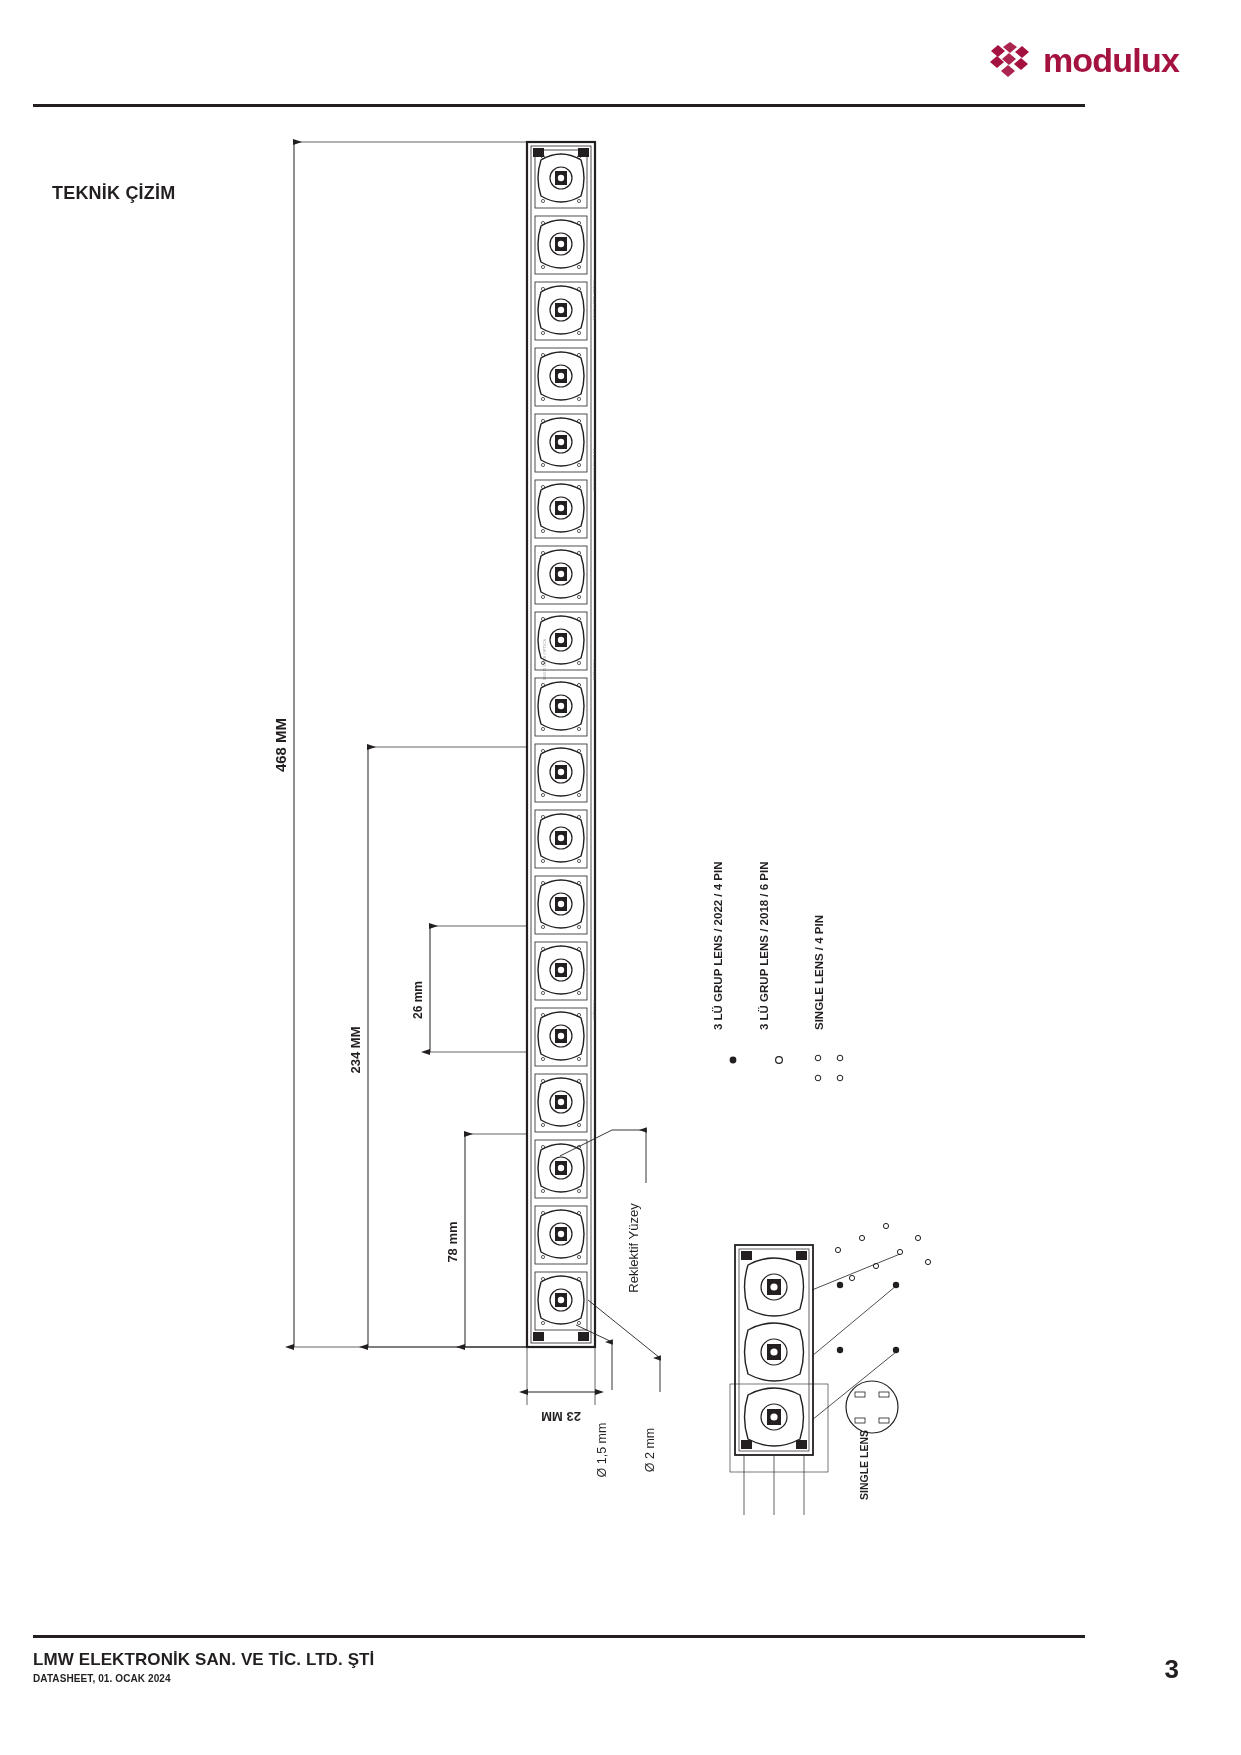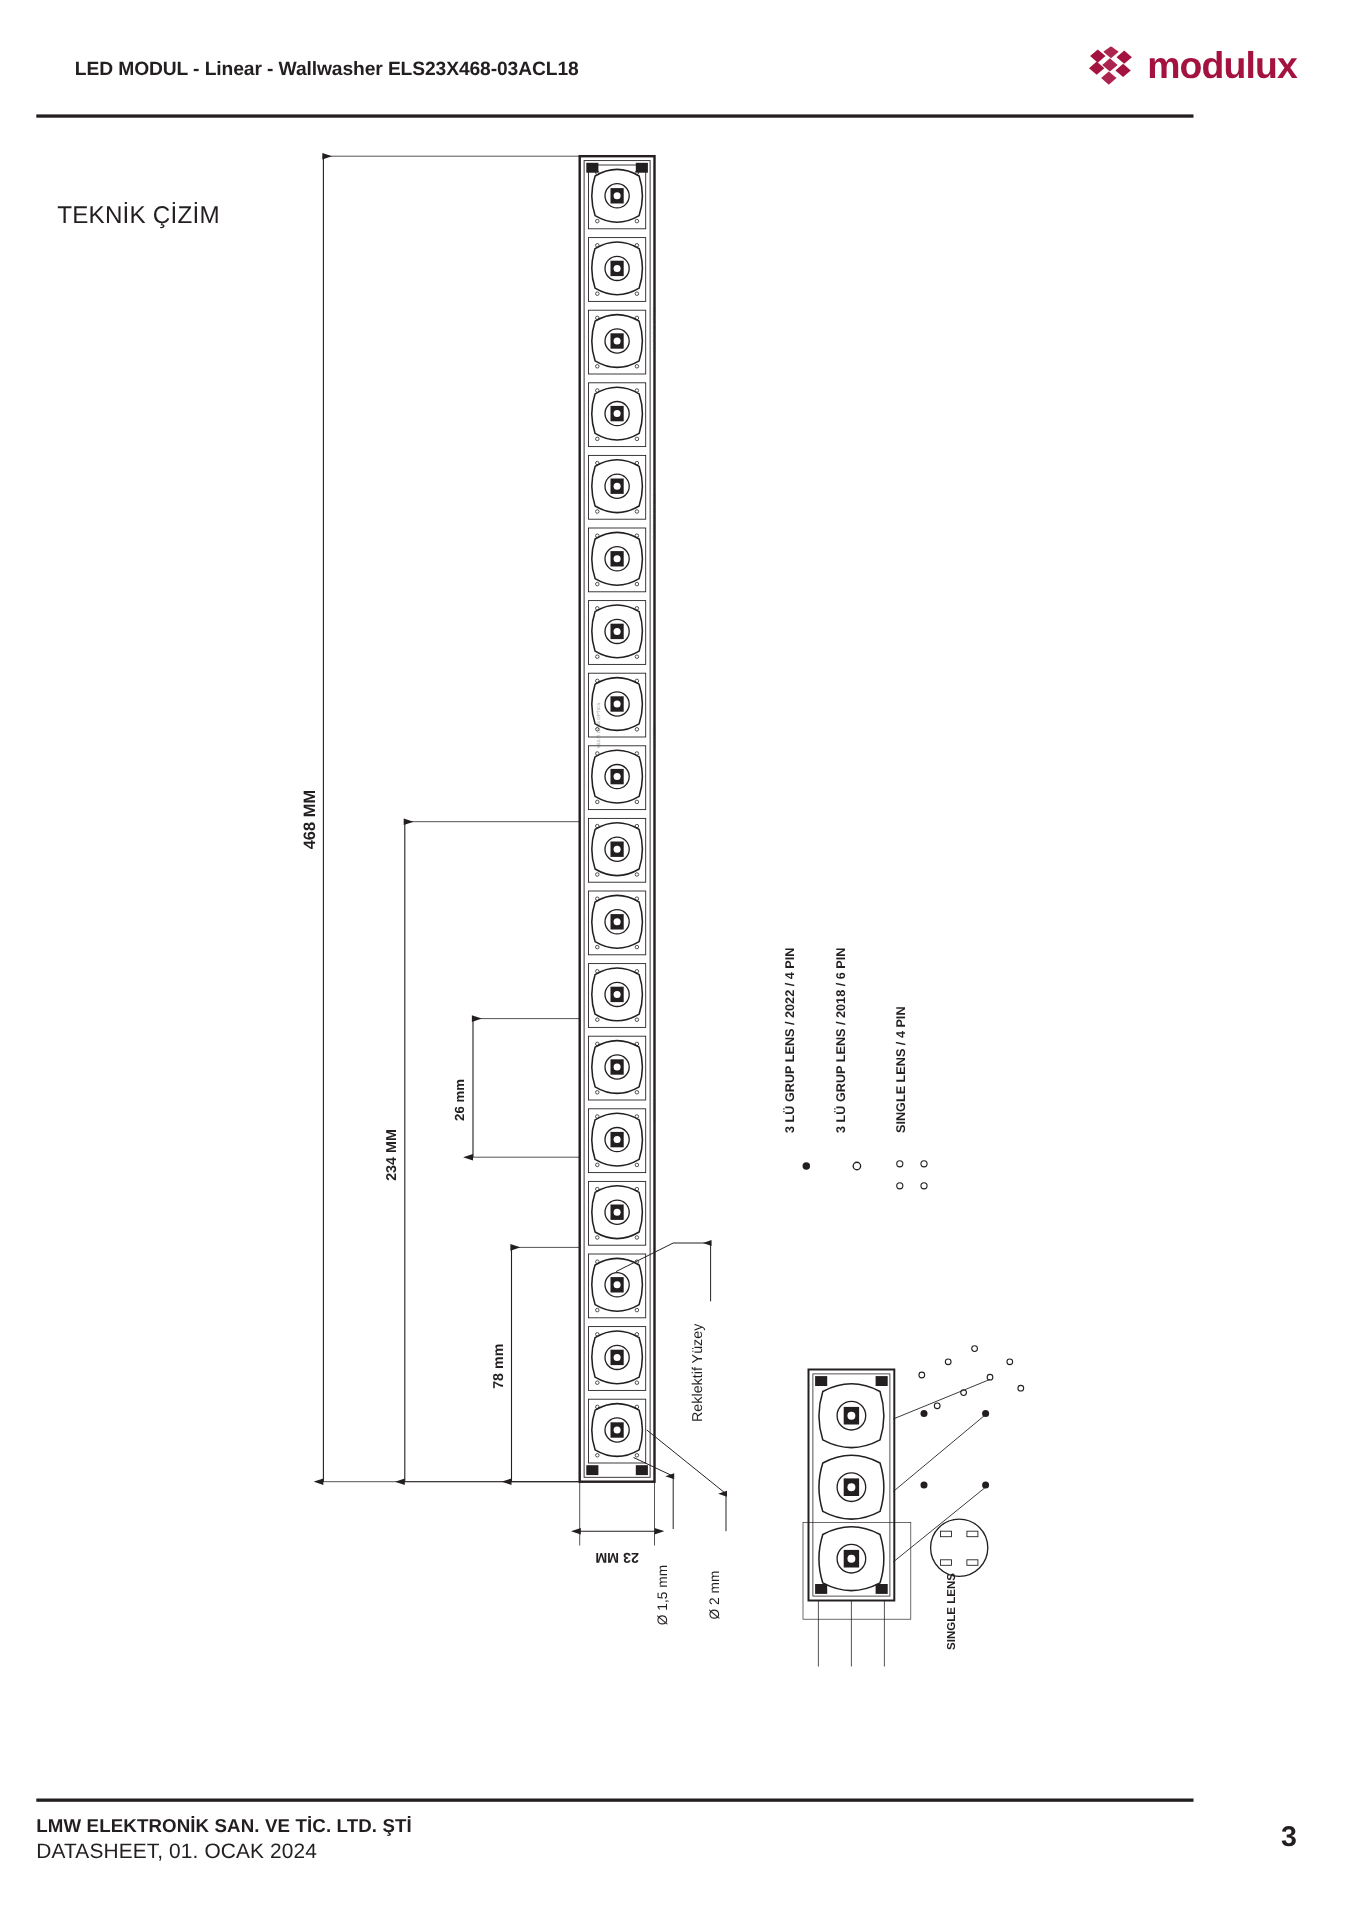--- a/index.html
+++ b/index.html
@@ -60,22 +60,22 @@
     width: 1052px;
     height: 2.5px;
     background: #231f20;
   }
 
   
   .section-title {
     position: absolute;
     left: 52px;
     top: 183px;
-    font-size: 22px;
-    font-weight: normal;
+    font-size: 18px;
+    font-weight: bold;
     letter-spacing: 0.2px;
   }
 
   
   .drawing {
     position: absolute;
     left: 0;
     top: 120px;
     width: 1241px;
     height: 1480px;
@@ -98,37 +98,36 @@
     left: 33px;
     top: 1650px;
     font-size: 17px;
     font-weight: bold;
     letter-spacing: 0.1px;
   }
   .footer-line2 {
     position: absolute;
     left: 33px;
     top: 1673px;
-    font-size: 19px;
-    font-weight: normal;
+    font-size: 10px;
+    font-weight: bold;
     letter-spacing: 0.1px;
   }
   .page-number {
     position: absolute;
     right: 62px;
     top: 1654px;
     font-size: 26px;
     font-weight: bold;
   }
 </style>
 </head>
 <body>
 
 <div class="header">
-  <div class="header-title">LED MODUL - Linear - Wallwasher ELS23X468-03ACL18</div>
 
   <div class="logo-wrap">
     <div class="logo-mark">
       <svg width="44" height="36" viewBox="0 0 44 36">
         <g fill="#a4123f">
           <path d="M2 9 L9 3 L16 9 L9 15 Z"></path>
           <path d="M1 20 L8 14 L15 20 L8 26 Z"></path>
           <path d="M14 5 L21 0 L28 5 L21 11 Z" opacity="0.92"></path>
           <path d="M13 17 L20 11 L27 17 L20 23 Z" opacity="0.92"></path>
           <path d="M12 29 L19 23 L26 29 L19 35 Z" opacity="0.92"></path>

